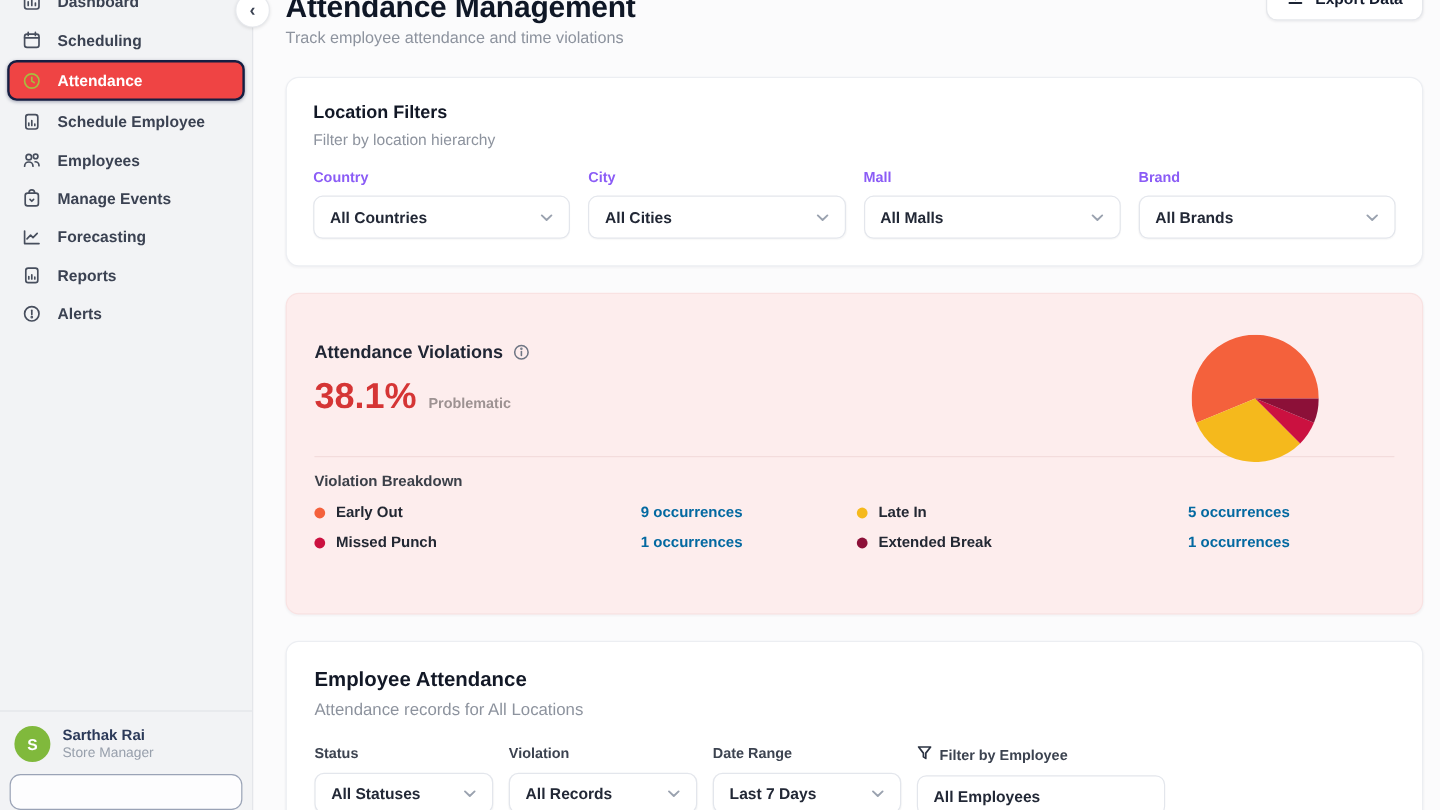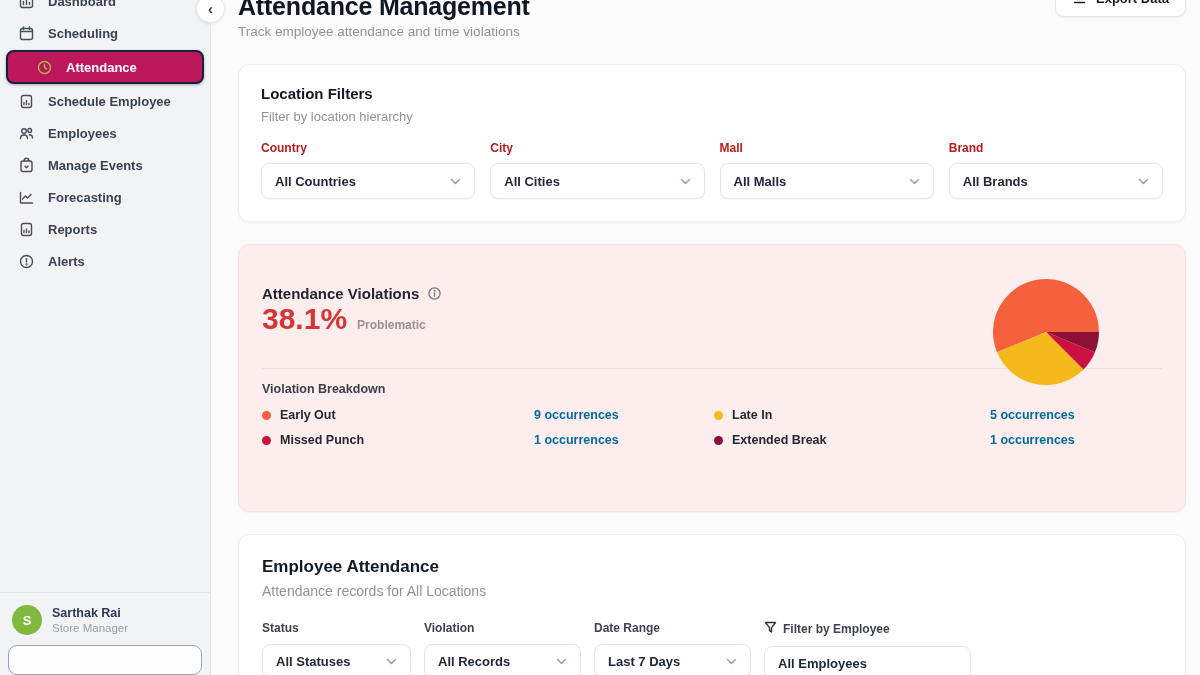--- a/index.html
+++ b/index.html
@@ -7,22 +7,22 @@
     font-family:"Liberation Sans", sans-serif; }
 
   
   .sidebar { position:absolute; left:0; top:0; width:211px; height:675px;
     background:#f2f3f5; border-right:1px solid #e4e6ea; display:flex; flex-direction:column; }
   .nav { padding:0 6px; margin-top:-16px; }
   .nav-item { display:flex; align-items:center; gap:13px; height:30px; padding:0 12px;
     border-radius:8px; margin:2px 0; font-size:13px; font-weight:700; color:#3b4252; cursor:pointer; }
   .nav-item .nav-ic { display:flex; align-items:center; }
   .nav-item svg { stroke:#474e5d; fill:none; stroke-width:1.4; stroke-linecap:round; stroke-linejoin:round; }
-  .nav-item.active { background:#be185d; border:2px solid #161e42; color:#fff; height:34px;
-    padding:0 28px; box-shadow:0 1px 3px rgba(20,28,66,.35); }
+  .nav-item.active { background:#ef4444; border:2px solid #161e42; color:#fff; height:34px;
+    padding:0 10px; box-shadow:0 1px 3px rgba(20,28,66,.35); }
   .nav-item.active svg { stroke:#a9bc3e; }
   .spacer { flex:1; }
   .user-sec { border-top:1px solid #e2e4e8; padding:12px 12px 4px; display:flex; align-items:center; gap:10px; }
   .avatar { width:30px; height:30px; border-radius:50%; background:#80b93c; color:#fff;
     font-weight:700; font-size:13px; display:flex; align-items:center; justify-content:center; flex:none; }
   .user-name { font-size:12.5px; font-weight:700; color:#2c3a59; }
   .user-role { font-size:11.5px; color:#98a0ac; margin-top:2px; }
   .bottom-btn { margin:6px 8px 0; height:30px; border:1.5px solid #9aa3b6; border-radius:9px;
     background:#fdfdfe; cursor:pointer; }
   .collapse-btn { position:absolute; left:196px; top:-6px; width:29px; height:29px; border-radius:50%;
@@ -39,35 +39,35 @@
     border-radius:9px; display:flex; align-items:center; gap:9px; padding:0 16px;
     font-size:13px; font-weight:700; color:#141c2e; box-shadow:0 1px 2px rgba(16,24,40,.06); cursor:pointer; }
   .export-btn svg { stroke:#1c2434; fill:none; stroke-width:1.5; stroke-linecap:round; stroke-linejoin:round; }
 
   .card { background:#fff; border:1px solid #eceef2; border-radius:11px;
     box-shadow:0 1px 2px rgba(16,24,40,.04); }
   .card.filters { margin-top:25px; padding:20px 22px 22px; }
   .lf-title { font-size:15px; font-weight:700; color:#121826; }
   .lf-sub { font-size:13px; color:#8d939e; margin-top:7px; }
   .filter-grid { display:grid; grid-template-columns:repeat(4,1fr); gap:15px; margin-top:17px; }
-  .f-label { font-size:12px; font-weight:700; color:#b91c1c; margin-bottom:8px; }
+  .f-label { font-size:12px; font-weight:700; color:#8b5cf6; margin-bottom:8px; }
   .select { height:36px; border:1px solid #e3e6ec; border-radius:8px; background:#fff;
     display:flex; align-items:center; justify-content:space-between; padding:0 13px;
     font-size:13px; font-weight:700; color:#222836; cursor:pointer; box-shadow:0 1px 1px rgba(16,24,40,.03); }
   .chev { display:flex; align-items:center; }
   .chev svg { stroke:#9aa2af; fill:none; stroke-width:1.6; stroke-linecap:round; stroke-linejoin:round; }
 
   
   .card.violations { margin-top:22px; background:#fdeded; border:1px solid #f9e2e2;
     min-height:268px; padding:20px 23px; position:relative; }
   .v-title-row { display:flex; align-items:center; gap:8px; margin-top:20px; }
   .v-title { font-size:15px; font-weight:700; color:#202634; }
   .info-ic { display:flex; align-items:center; }
   .info-ic svg { stroke:#6f7684; fill:none; stroke-width:1.3; stroke-linecap:round; }
-  .v-percent-row { display:flex; align-items:baseline; gap:10px; margin-top:0; }
+  .v-percent-row { display:flex; align-items:baseline; gap:10px; margin-top:12px; }
   .v-percent { font-size:30px; font-weight:800; color:#d53535; }
   .v-plabel { font-size:12px; color:#9d9292; font-weight:600; }
   .pie-wrap { position:absolute; top:34px; right:86px; width:106px; height:106px; }
   .v-breakdown { margin-top:32px; border-top:1px solid #f3dcdc; padding-top:13px; }
   .vb-title { font-size:12.5px; font-weight:700; color:#3c4049; }
   .vb-grid { display:grid; grid-template-columns:272px 180px 276px 1fr; row-gap:11px;
     margin-top:12px; align-items:center; }
   .vb-item { display:flex; align-items:center; gap:9px; font-size:12.5px; font-weight:700; color:#232833; }
   .dot { width:9px; height:9px; border-radius:50%; flex:none; }
   .vb-count { font-size:12.5px; font-weight:700; color:#0369a1; }

